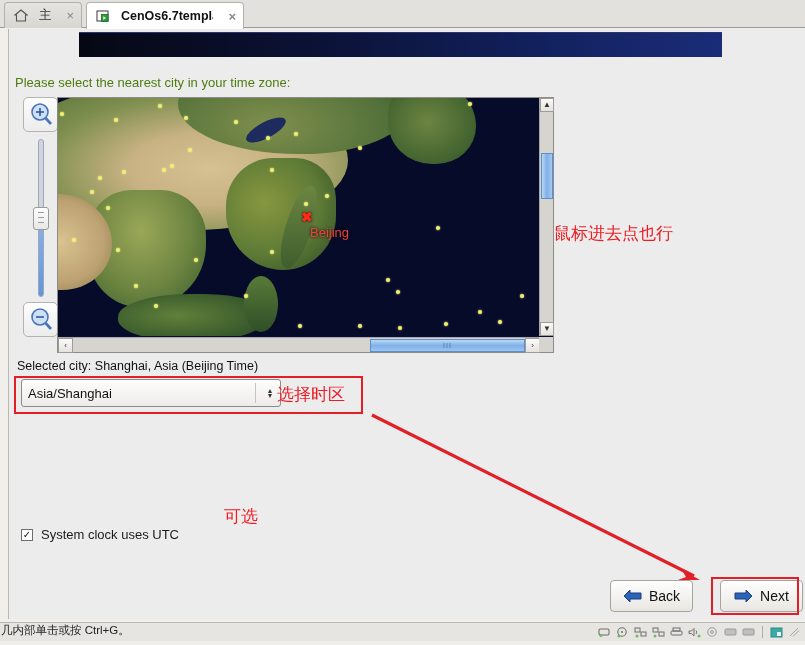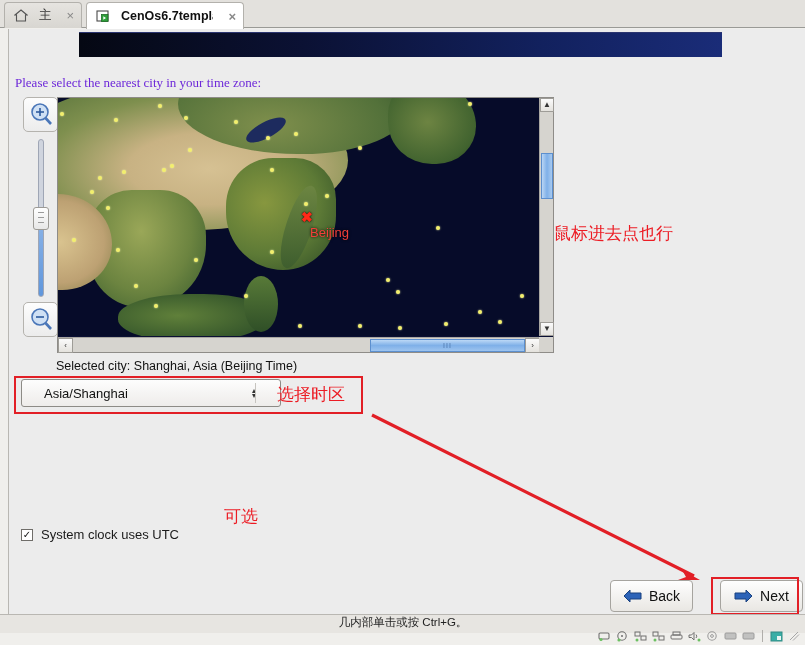--- a/index.html
+++ b/index.html
@@ -52,21 +52,21 @@
     background: #ececec;
     border-left: 1px solid #b9b7b2;
   }
   .banner {
     position: absolute; left: 70px; top: 3px; width: 643px; height: 25px;
     background: linear-gradient(90deg, #050813 0%, #0b1134 35%, #12215e 72%, #1a2c78 100%);
     border-top: 1px solid #2b3570;
   }
   .prompt {
     position: absolute; left: 6px; top: 46px;
-    font-size: 13px; color: #6d28d9; font-family: Liberation Serif, serif;
+    font-size: 13px; color: #4d7c0f;
   }
 
   
   .mapwrap { position: absolute; left: 8px; top: 68px; width: 537px; height: 256px; }
   .zoombtn {
     position: absolute; left: 6px; width: 35px; height: 35px;
     background: linear-gradient(#fdfdfd, #ececec);
     border: 1px solid #b5b3ae; border-radius: 5px;
   }
   .zoombtn.zin { top: 0px; }
@@ -133,26 +133,26 @@
   }
   .hthumb {
     position:absolute; top:1px; left:312px; width:155px; height:13px;
     background: linear-gradient(#bcd8f6,#7fb0e8,#9dc4ef);
     border:1px solid #5c8fce;
     display:flex; align-items:center; justify-content:center;
     font-size:7px; color:#4a72a8; letter-spacing:1px;
   }
 
   
-  .selcity { position:absolute; left:8px; top:330px; font-size:12.5px; color:#111;margin-left:39px; }
+  .selcity { position:absolute; left:8px; top:330px; font-size:12.5px; color:#111; }
   .combo {
     position:absolute; left:12px; top:350px; width:260px; height:28px;
     background: linear-gradient(#fdfdfd,#eeecea);
     border:1px solid #8d8b86; border-radius:3px;
-    display:flex; align-items:center; padding:0 22px;
+    display:flex; align-items:center; padding:0 6px;
     font-size:13px; color:#111;
   }
   .combo .arrows {
     margin-left:auto; display:flex; flex-direction:column; line-height:5px;
     font-size:8px; color:#333; padding-right:2px;
   }
   .combo-sep { position:absolute; right:24px; top:3px; bottom:3px; width:1px; background:#c6c4bf; }
 
   
   .utcrow { position:absolute; left:12px; top:498px; display:flex; align-items:center; gap:8px; }
@@ -175,23 +175,23 @@
   .btn.next { left:711px; top:551px; width:83px; }
   .arr { width:19px; height:14px; flex:none; }
 
   
   .anno { position:absolute; color:#ec1c24; font-size:17px; white-space:nowrap; }
   .rbox { position:absolute; border:2px solid #e21f26; }
   .arrowline { position:absolute; left:0; top:0; pointer-events:none; }
 
   
   .statusbar {
-    position:absolute; left:0; bottom:12px; width:805px; height:19px;
+    position:absolute; left:0; bottom:4px; width:805px; height:19px;
     background:#e7e5e1; border-top:1px solid #b9b7b2;
-    display:flex; align-items:center;flex-direction:column;
+    display:flex; 
   }
   .statustext { font-size:11.5px; color:#222; padding-left:1px; }
   .trayicons { margin-left:auto; display:flex; align-items:center; gap:5px; padding-right:4px; }
   .tico { width:13px; height:11px; opacity:.85; }
   .tsep { width:1px; height:12px; background:#b0aeaa; margin:0 2px; }
 </style>
 </head>
 <body>
 
 <div id="app">

